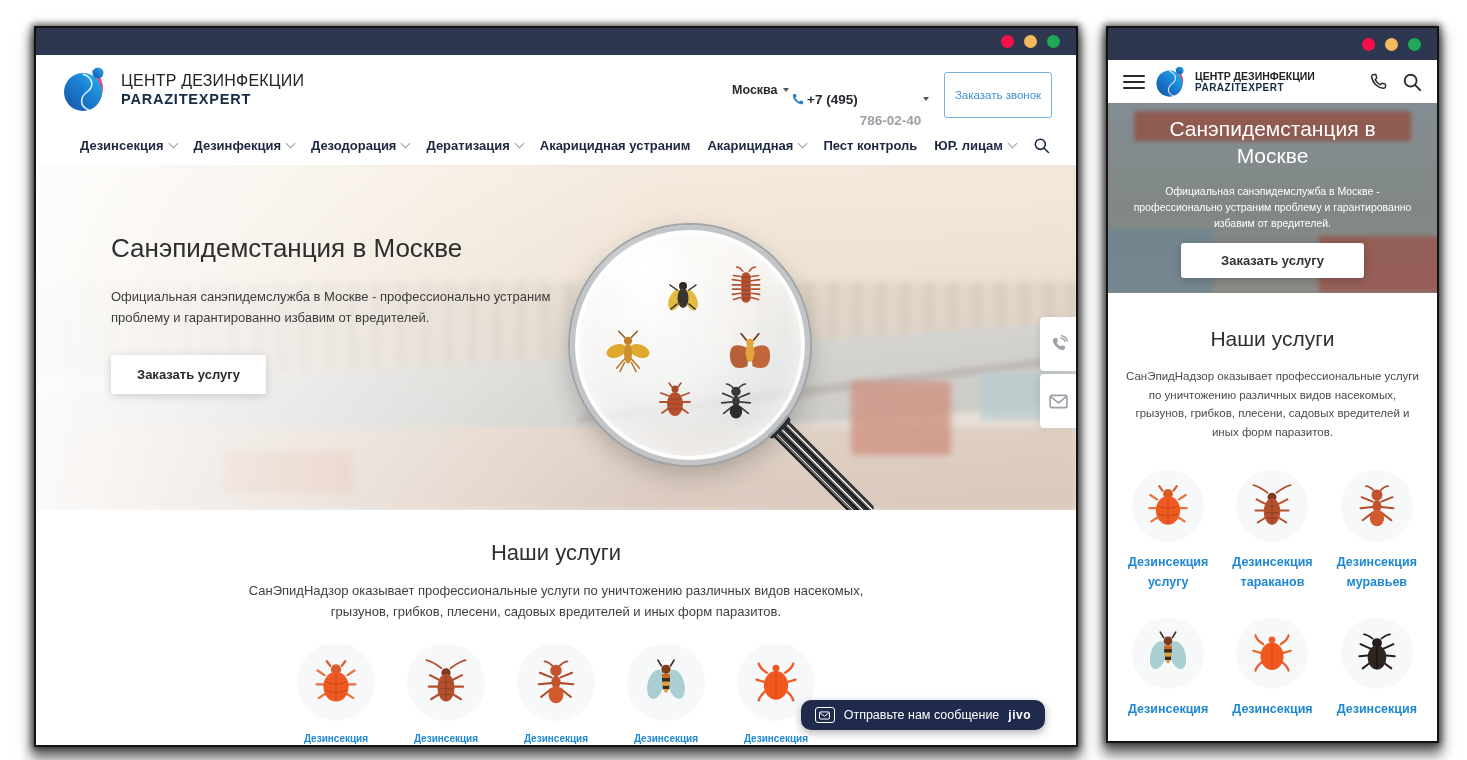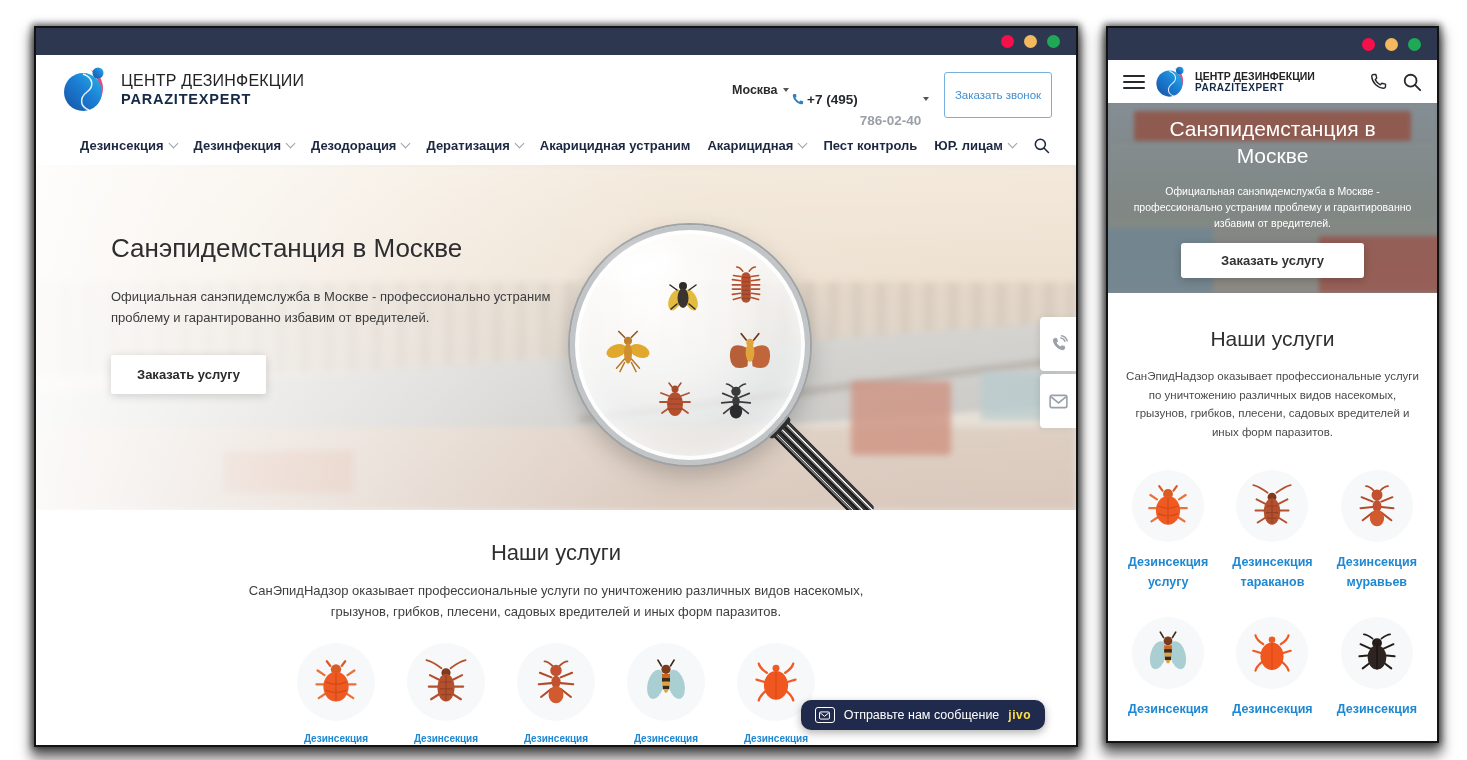--- a/index.html
+++ b/index.html
@@ -75,21 +75,21 @@
   .svc-title{margin-top:30px;font-size:22px;color:#2f2f31;font-weight:500;}
   .svc-desc{margin:15px auto 0;max-width:645px;font-size:13px;line-height:1.6;color:#3f3f41;}
   .svc-row{margin-top:20px;display:flex;justify-content:center;gap:16px;}
   .svc-item{width:94px;cursor:pointer;}
   .svc-circle{width:78px;height:78px;border-radius:50%;background:#f7f8f9;margin:0 auto;display:flex;align-items:center;justify-content:center;}
   .svc-label{margin-top:9px;font-size:10px;font-weight:700;color:#1e88d2;line-height:1.8;}
   
   .jivo{position:absolute;right:31px;bottom:15px;height:30px;background:#202a4c;border-radius:10px;display:flex;align-items:center;
         gap:9px;padding:0 14px;color:#fff;font-size:12.5px;cursor:pointer;box-shadow:0 3px 8px rgba(0,0,0,.3);}
   .jivo-env{width:18px;height:14px;display:flex;align-items:center;justify-content:center;border:1.4px solid #fff;border-radius:3px;}
-  .jivo-brand{color:#fde047;font-weight:600;letter-spacing:.5px;font-size:12px;}
+  .jivo-brand{color:#ffffff;font-weight:600;letter-spacing:.5px;font-size:12px;}
 
   
   .mwin{left:1108px;top:28px;width:329px;height:713px;}
   .mwin .titlebar{height:32px;}
   .m-header{position:absolute;top:32px;left:0;right:0;height:43px;background:#fff;display:flex;align-items:center;padding:0 15px;gap:10px;}
   .burger{width:22px;cursor:pointer;}
   .burger span{display:block;height:2px;background:#26292e;margin:4px 0;border-radius:1px;}
   .m-logo{display:flex;align-items:center;gap:7px;cursor:pointer;}
   .m-logo .logo-mark{width:33px;height:33px;}
   .m-brand-l1{font-size:10.5px;font-weight:600;color:#232326;}

